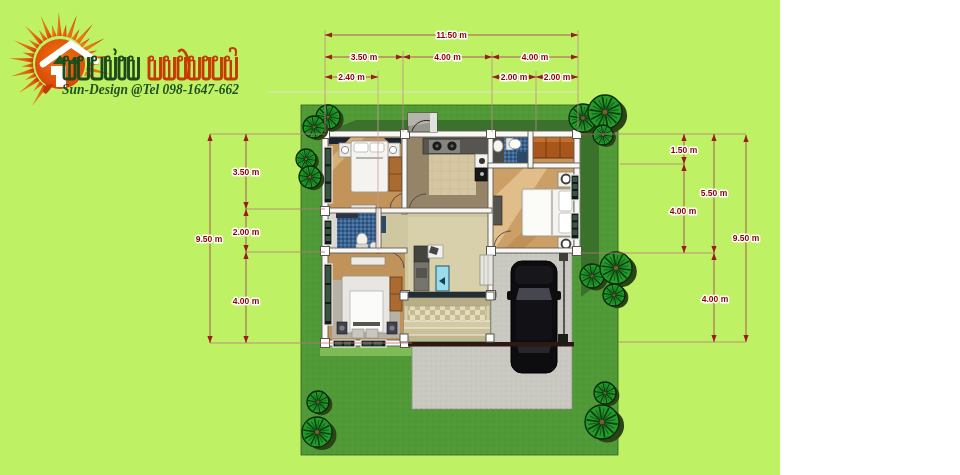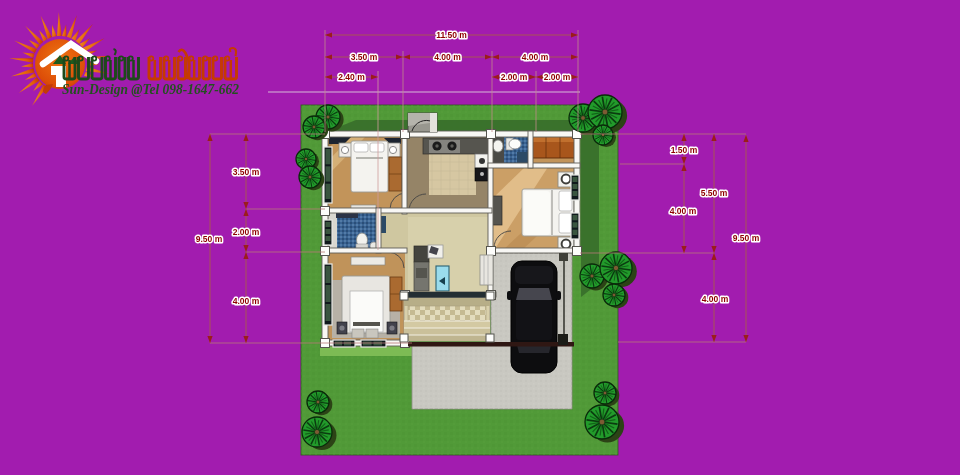--- a/index.html
+++ b/index.html
@@ -1,16 +1,16 @@
 <!DOCTYPE html>
 <html><head>
 <meta charset="utf-8">
 <style>
   html,body { margin:0; padding:0; background:#ffffff; }
-  .page { position:relative; width:960px; height:475px; background:#a21caf; overflow:hidden; }
+  .page { position:relative; width:780px; height:475px; background:#bef264; overflow:hidden; }
   .dim { font-family:"Liberation Sans", sans-serif; font-size:8.5px; font-weight:bold; fill:#8e0000;
          paint-order:stroke; stroke:#ffffff; stroke-width:3px; stroke-linejoin:round; }
   .script { font-family:"Liberation Serif", serif; font-style:italic; font-weight:bold; font-size:15px; fill:#23501f; }
 </style>
 </head>
 <body>
 <div class="page">
 <svg width="960" height="475" viewBox="0 0 960 475">
 
 <defs>

